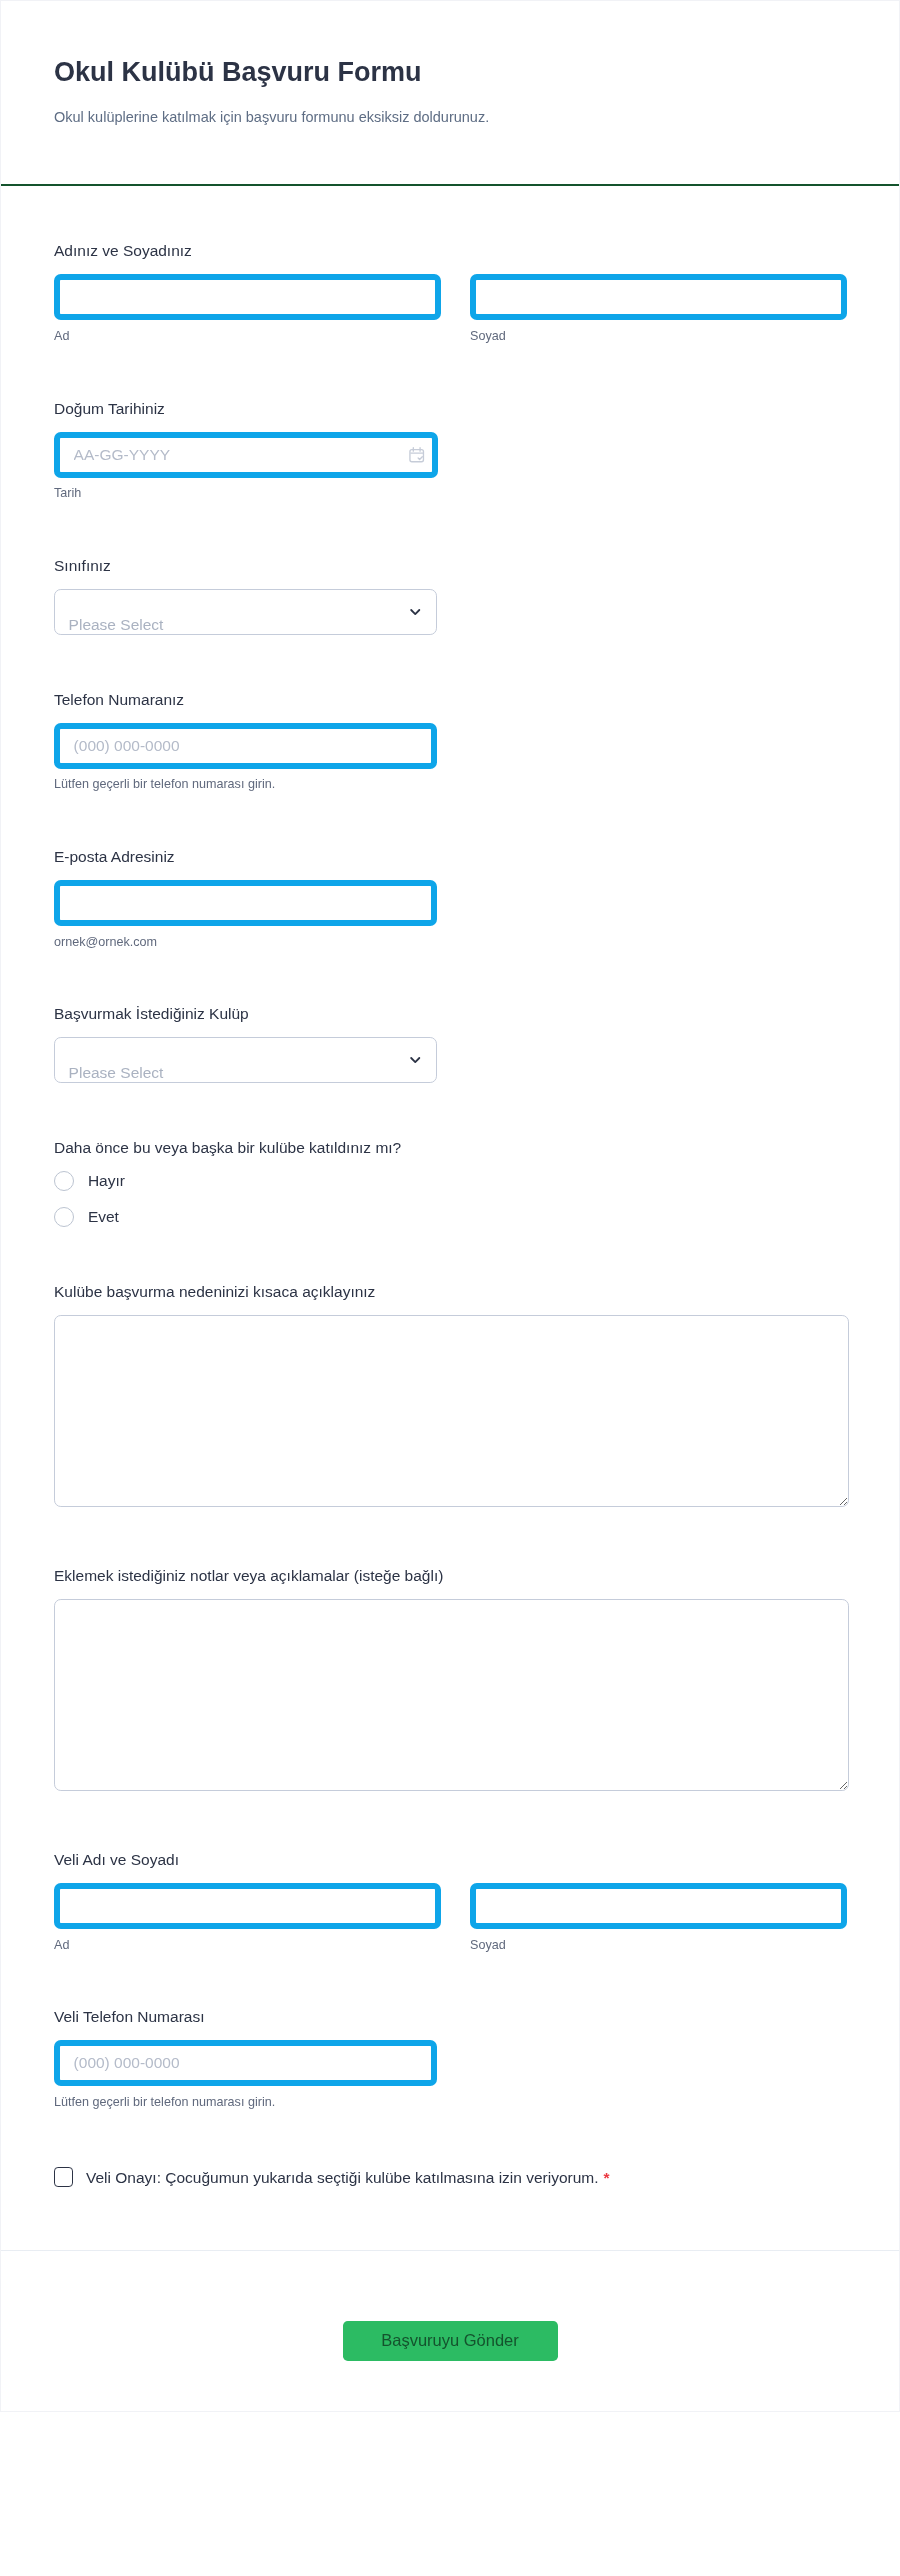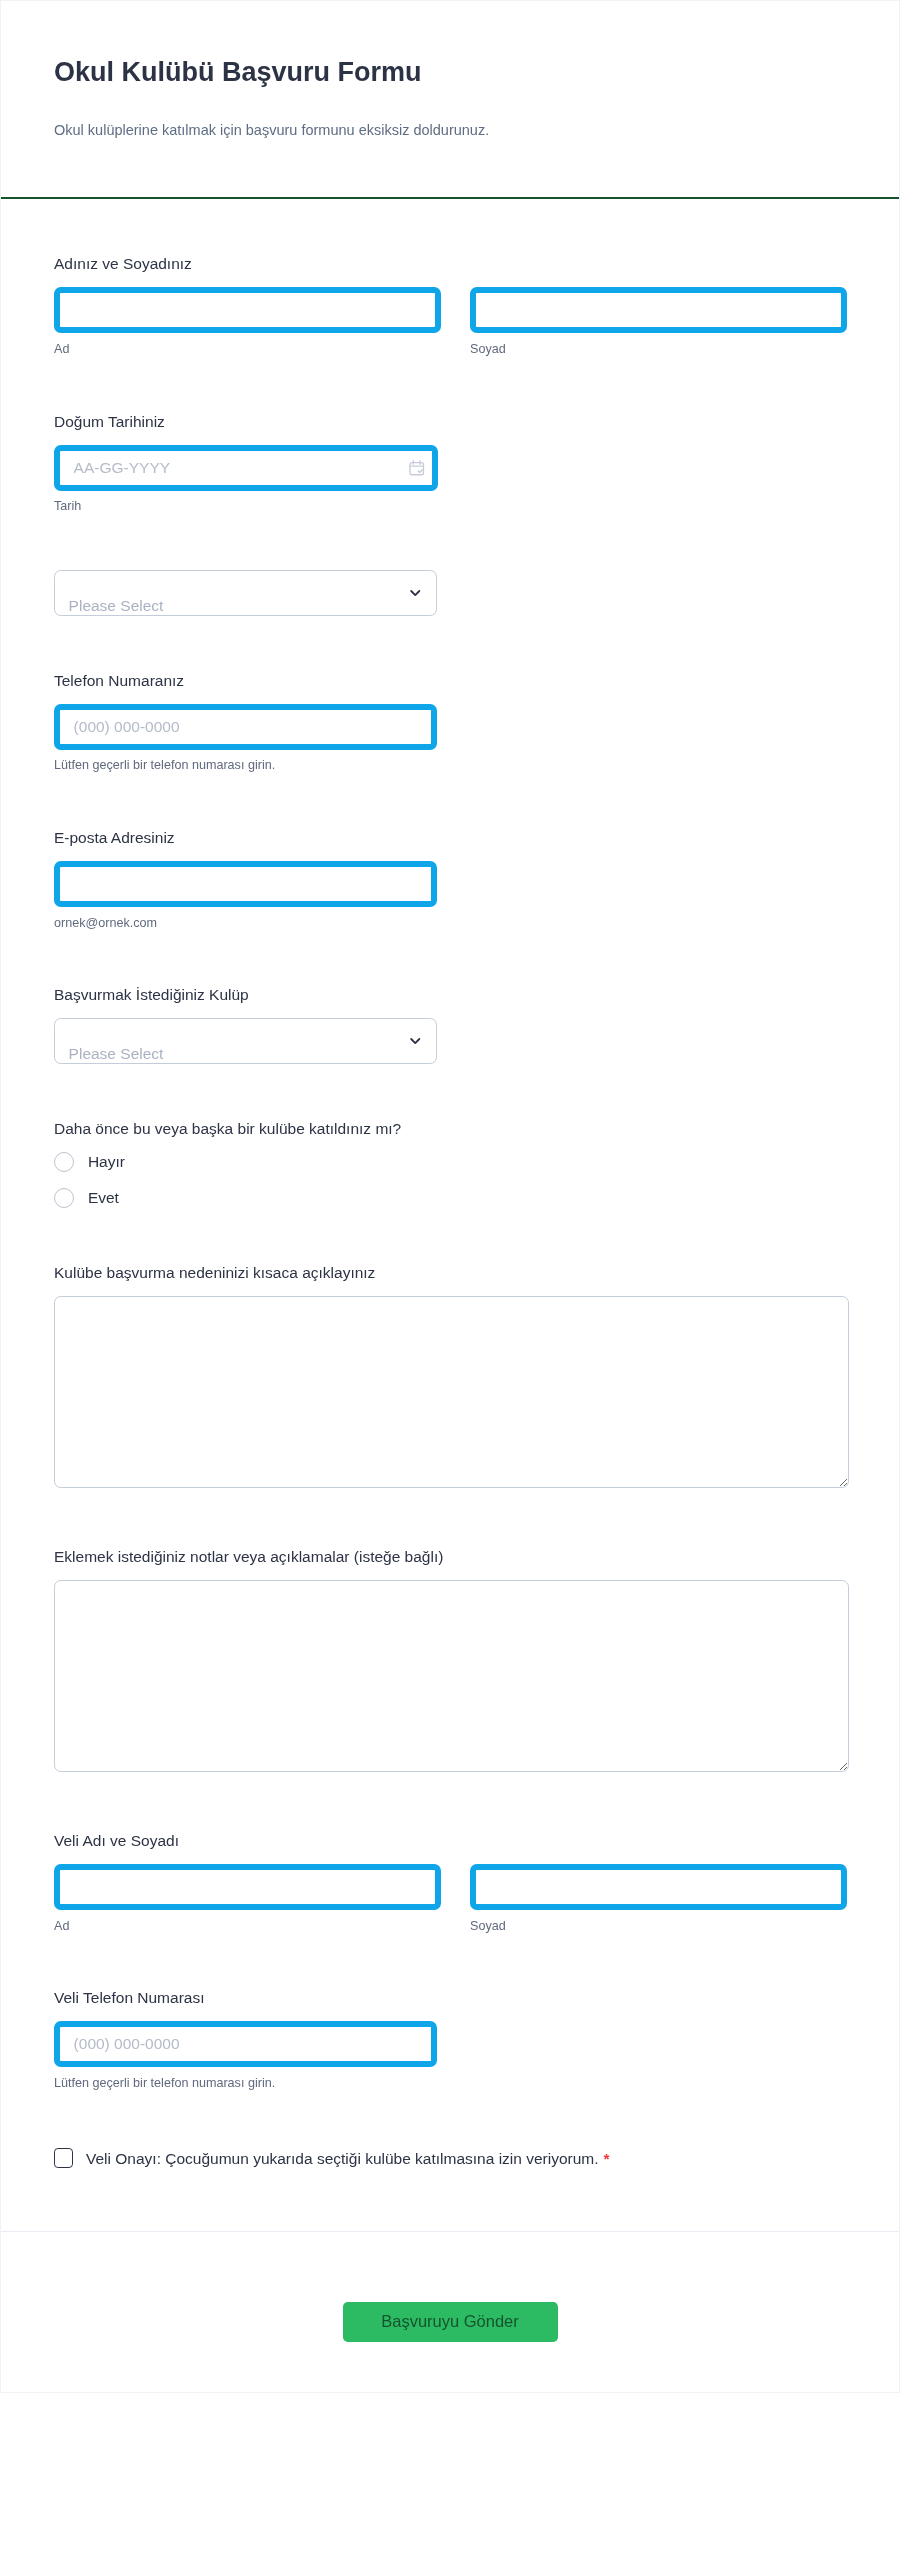--- a/index.html
+++ b/index.html
@@ -9,21 +9,21 @@
     min-height: 2576px;
     margin: 0 auto;
     font-family: "Liberation Sans", "DejaVu Sans", sans-serif;
     color: #2c3345;
   }
   .page { width: 900px; background: #fff; border: 1px solid #f1f2f6; }
 
   
   .form-header { padding: 54px 53px 58px 53px; border-bottom: 2px solid #14532d; }
   .form-title { font-size: 27px; line-height: 35px; font-weight: 700; color: #2c3345; }
-  .form-subtitle { margin-top: 31px; font-size: 14.5px; line-height: 18.4px; color: #5e6d84; }
+  .form-subtitle { margin-top: 18px; font-size: 14.5px; line-height: 18.4px; color: #5e6d84; }
 
   
   .form-body { padding: 56px 52px 60px 53px; }
   .field { margin-bottom: 56px; }
   .q-label {
     display: block;
     font-size: 15.5px;
     line-height: 18.4px;
     font-weight: 500;
     color: #2c3345;
@@ -162,20 +162,21 @@
           <line x1="5.5" y1="1.5" x2="5.5" y2="5" stroke="#c6ccd8" stroke-width="1.4" stroke-linecap="round"></line>
           <line x1="12.5" y1="1.5" x2="12.5" y2="5" stroke="#c6ccd8" stroke-width="1.4" stroke-linecap="round"></line>
           <line x1="2.5" y1="7" x2="15.5" y2="7" stroke="#c6ccd8" stroke-width="1.2"></line>
           <path d="M10.5 12.2 L12 13.7 L14.8 10.8" stroke="#c6ccd8" stroke-width="1.4" fill="none" stroke-linecap="round" stroke-linejoin="round"></path>
         </svg>
       </div>
       <div class="sublabel">Tarih</div>
     </div>
 
     <div class="field">
+      <span class="q-label">Sınıfınız</span>
       <div class="select-box">
         <span class="select-value">Please Select</span>
         <svg class="chevron" viewBox="0 0 16 16" fill="none">
           <path d="M3.5 5.8 L8 10.3 L12.5 5.8" stroke="#2c3345" stroke-width="2" stroke-linecap="round" stroke-linejoin="round"></path>
         </svg>
       </div>
     </div>
 
 
     <div class="field w-single">

